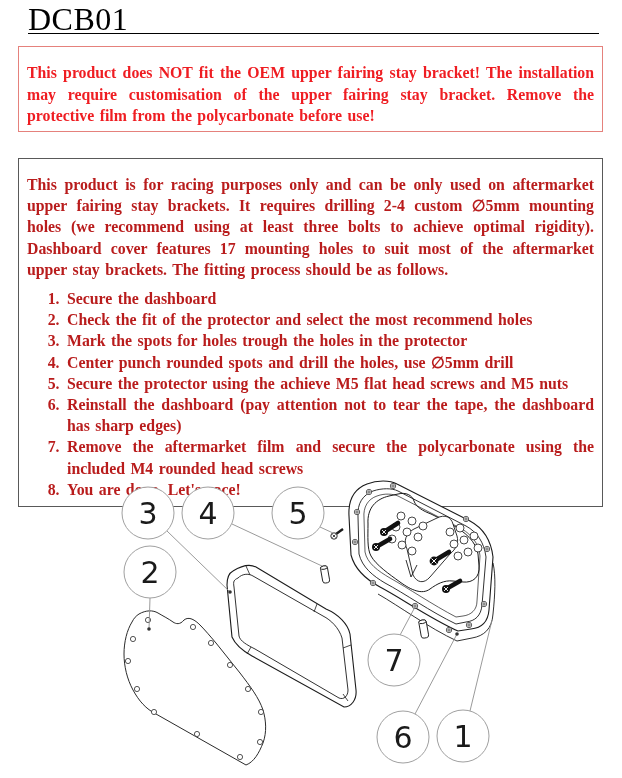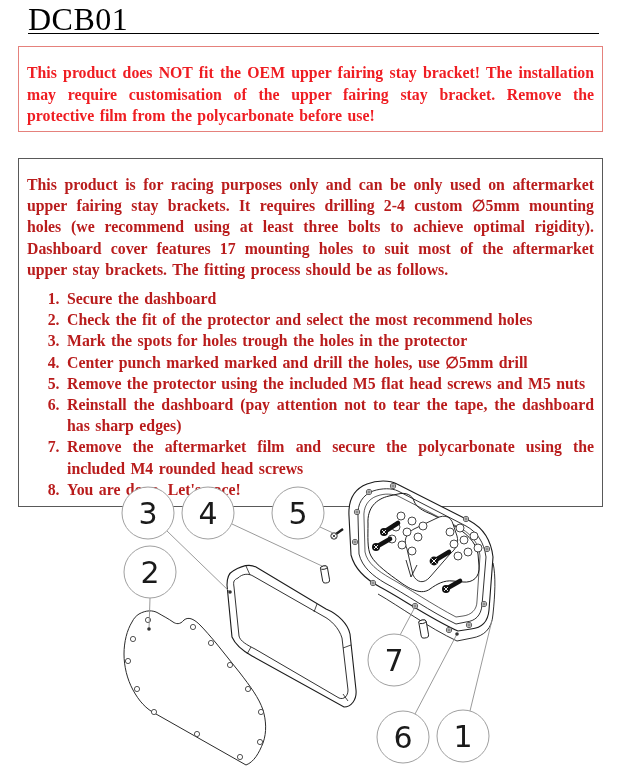--- a/index.html
+++ b/index.html
@@ -65,22 +65,22 @@
 <div class="box warning-box">
   <span>This product does NOT fit the OEM upper fairing stay bracket! The installation may require customisation of the upper fairing stay bracket. Remove the protective film from the polycarbonate before use!</span>
 </div>
 
 <div class="box info-box">
   <span>This product is for racing purposes only and can be only used on aftermarket upper fairing stay brackets. It requires drilling 2-4 custom ∅5mm mounting holes (we recommend using at least three bolts to achieve optimal rigidity). Dashboard cover features 17 mounting holes to suit most of the aftermarket upper stay brackets. The fitting process should be as follows.</span>
   <ol>
     <li>Secure the dashboard</li>
     <li>Check the fit of the protector and select the most recommend holes</li>
     <li>Mark the spots for holes trough the holes in the protector</li>
-    <li>Center punch marked marked and drill the holes, use ∅5mm drill</li>
-    <li>Remove the protector using the included M5 flat head screws and M5 nuts</li>
+    <li>Center punch rounded spots and drill the holes, use ∅5mm drill</li>
+    <li>Secure the protector using the achieve M5 flat head screws and M5 nuts</li>
     <li>Reinstall the dashboard (pay attention not to tear the tape, the dashboard has sharp edges)</li>
     <li>Remove the aftermarket film and secure the polycarbonate using the included M4 rounded head screws</li>
     <li>You are done, Let's race!</li>
   </ol>
 </div>
 
 <div class="diagram-wrap">
 <svg width="622" height="318" viewBox="0 460 622 318" xmlns="http://www.w3.org/2000/svg">
 
   <g stroke="#2a2a2a" stroke-width="1" fill="#ffffff">

